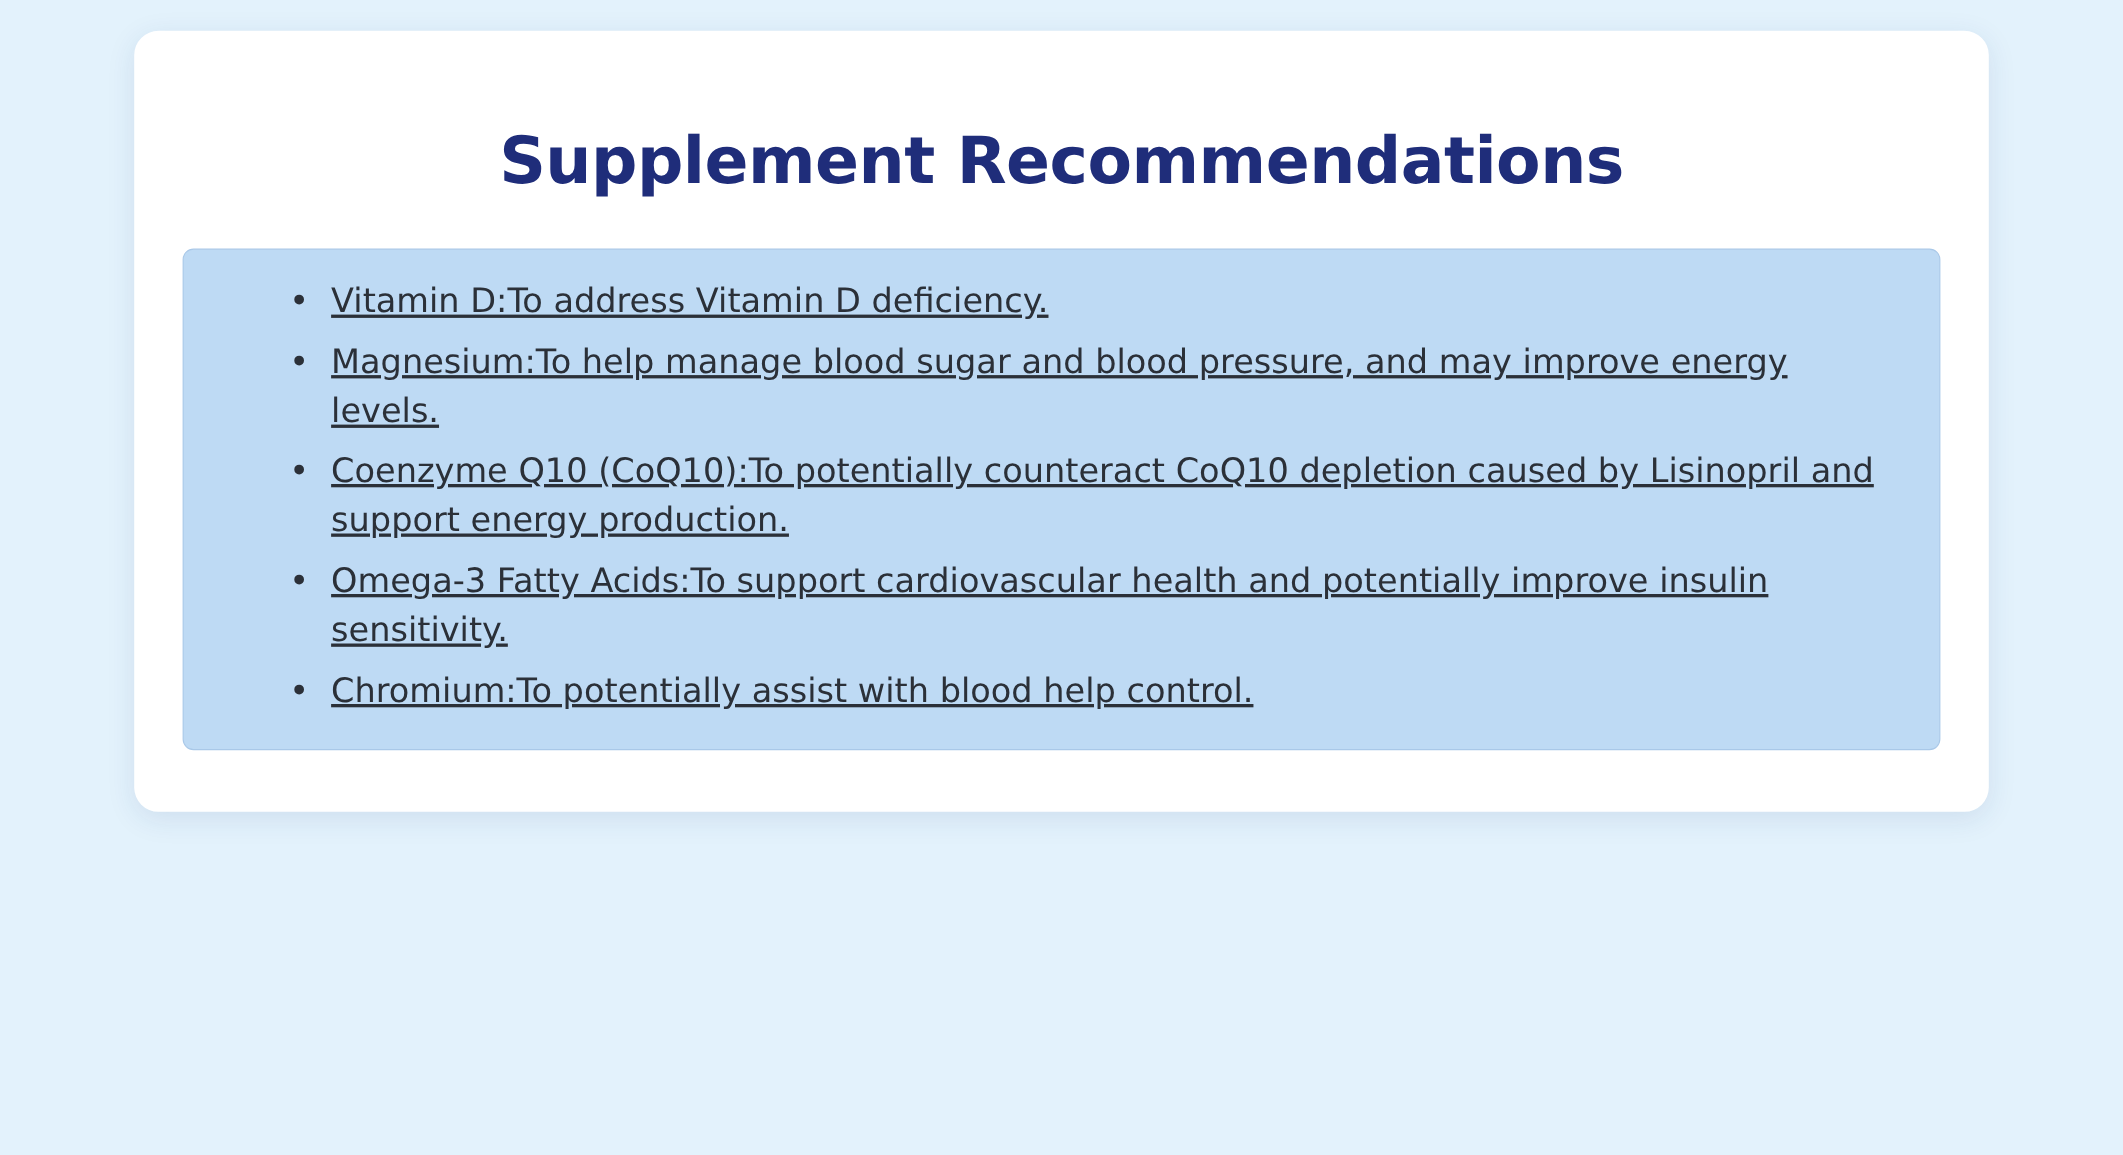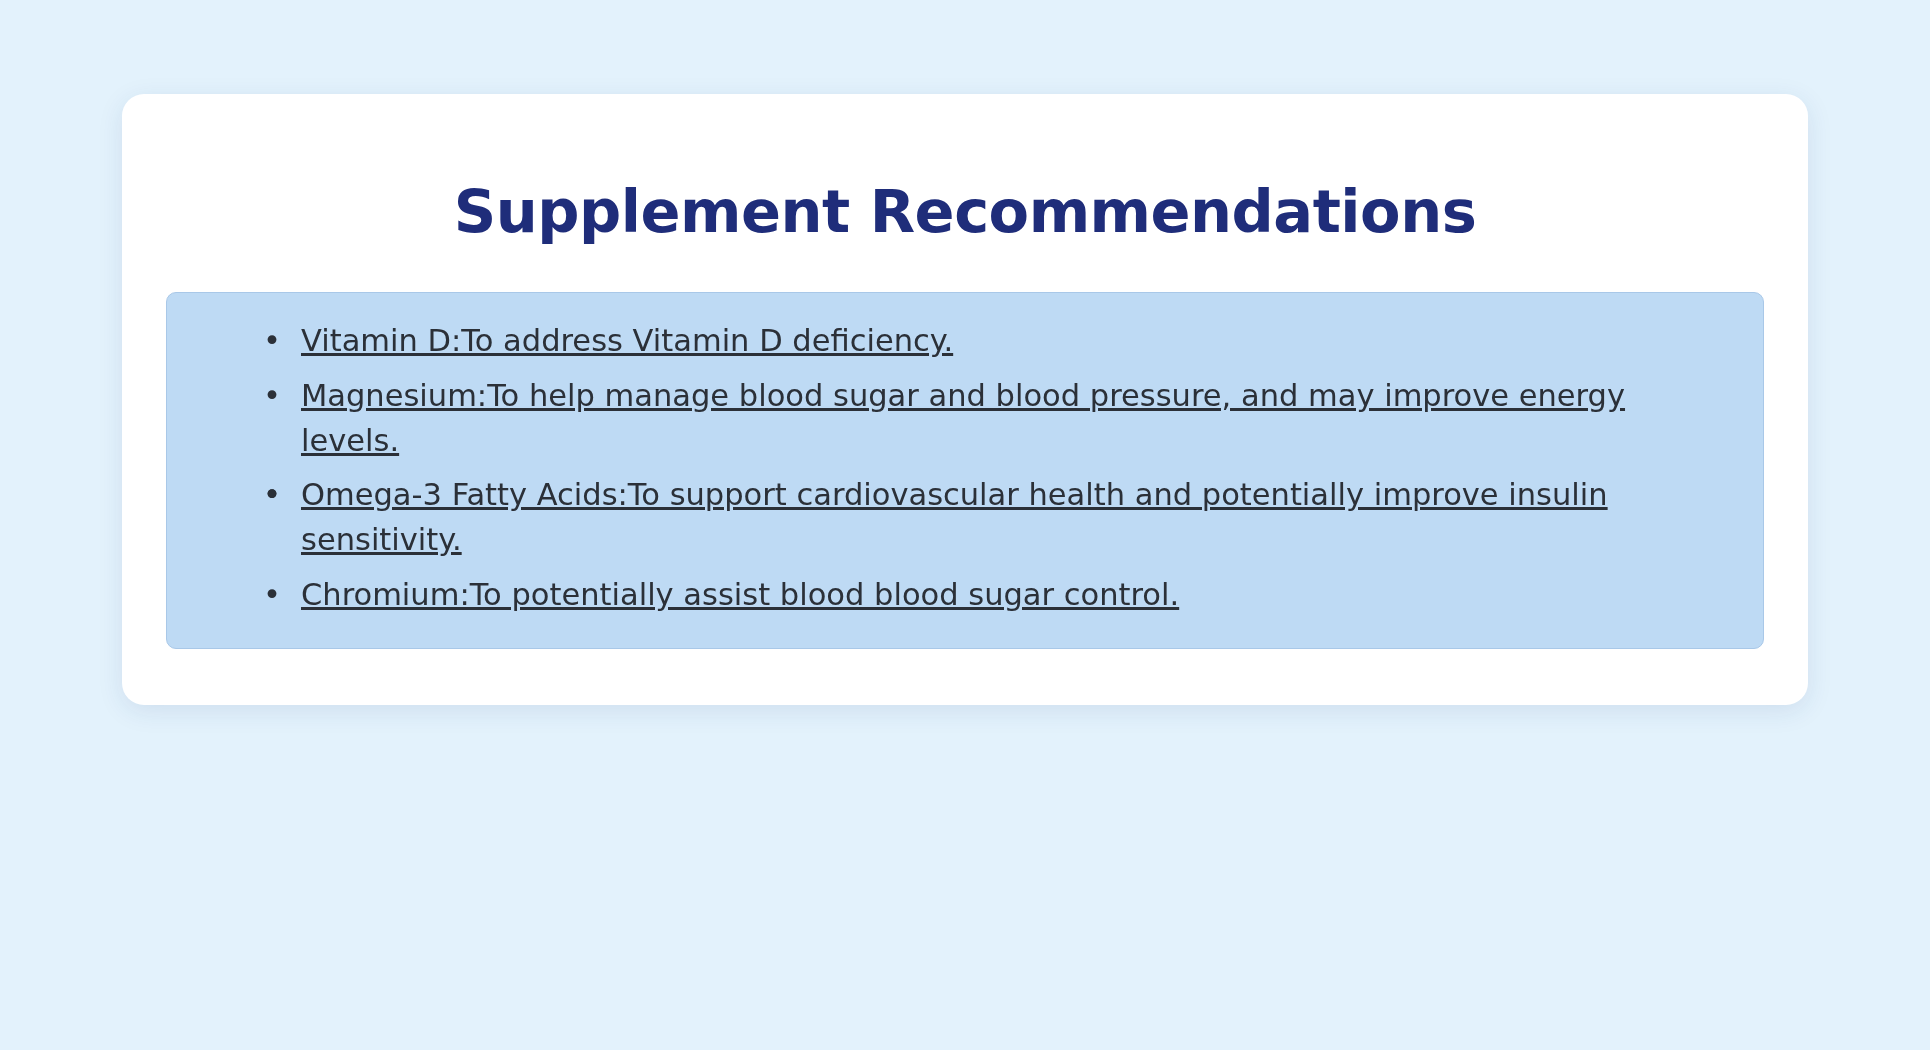--- a/index.html
+++ b/index.html
@@ -13,21 +13,21 @@
     font-family: "DejaVu Sans", sans-serif;
     overflow: hidden;
   }
   .page {
     width: 1930px;
     height: 1050px;
     display: flex;
     align-items: flex-start;
     justify-content: center;
     box-sizing: border-box;
-    padding-top: 94px;
+    padding-top: 28px;
   }
   .card {
     width: 1686px;
     box-sizing: border-box;
     background: #ffffff;
     border-radius: 22px;
     box-shadow: 0 6px 26px rgba(31, 60, 120, 0.10);
     padding: 42px 44px 56px 44px;
   }
   .card-title {
@@ -86,25 +86,26 @@
         <li class="bullet-item">
           <span class="bullet-dot">•</span>
           <span class="bullet-text">Vitamin D:To address Vitamin D deficiency.</span>
         </li>
         <li class="bullet-item">
           <span class="bullet-dot">•</span>
           <span class="bullet-text">Magnesium:To help manage blood sugar and blood pressure, and may improve energy levels.</span>
         </li>
         <li class="bullet-item">
           <span class="bullet-dot">•</span>
+          <span class="bullet-text">Coenzyme Q10 (CoQ10):To potentially counteract CoQ10 depletion caused by Lisinopril and support energy production.</span>
         </li>
         <li class="bullet-item">
           <span class="bullet-dot">•</span>
           <span class="bullet-text">Omega-3 Fatty Acids:To support cardiovascular health and potentially improve insulin sensitivity.</span>
         </li>
         <li class="bullet-item">
           <span class="bullet-dot">•</span>
-          <span class="bullet-text">Chromium:To potentially assist blood blood sugar control.</span>
+          <span class="bullet-text">Chromium:To potentially assist with blood help control.</span>
         </li>
       </ul>
     </div>
   </div>
 </div>
 
 </body></html>

